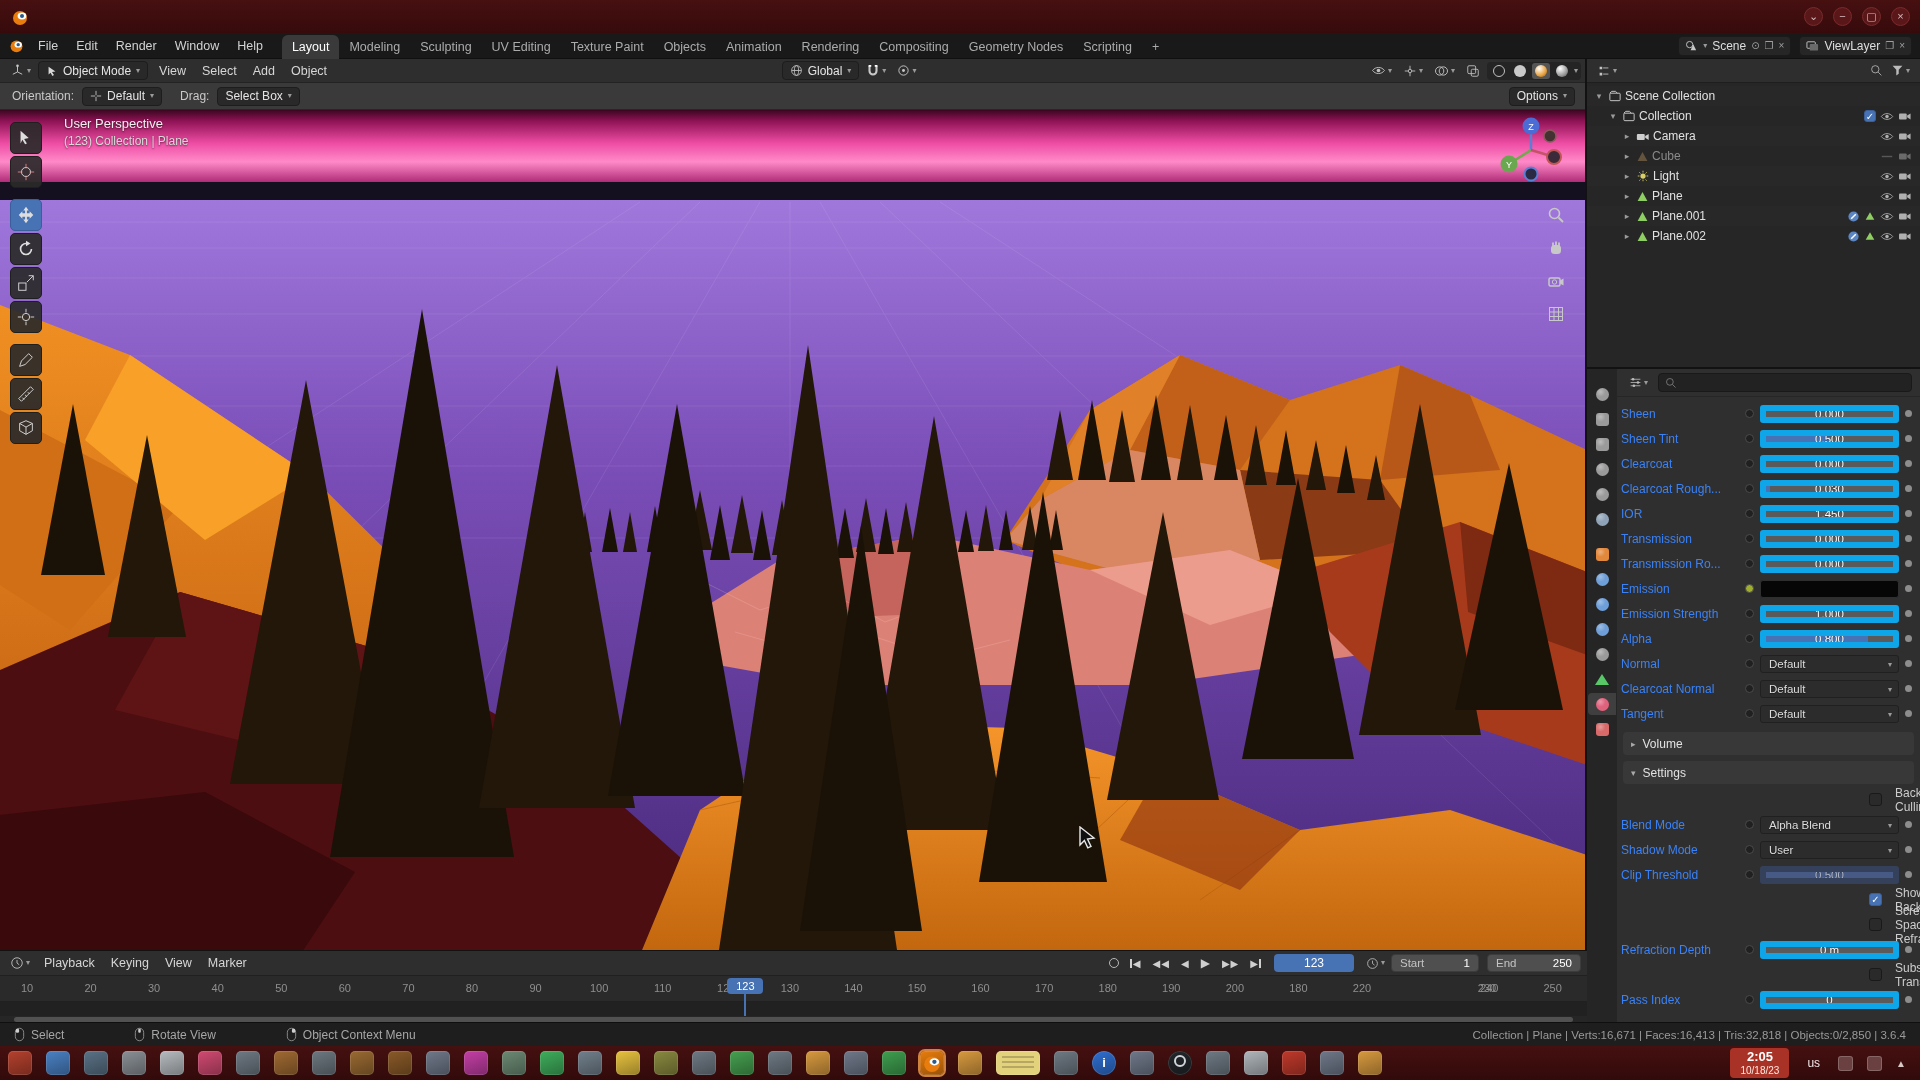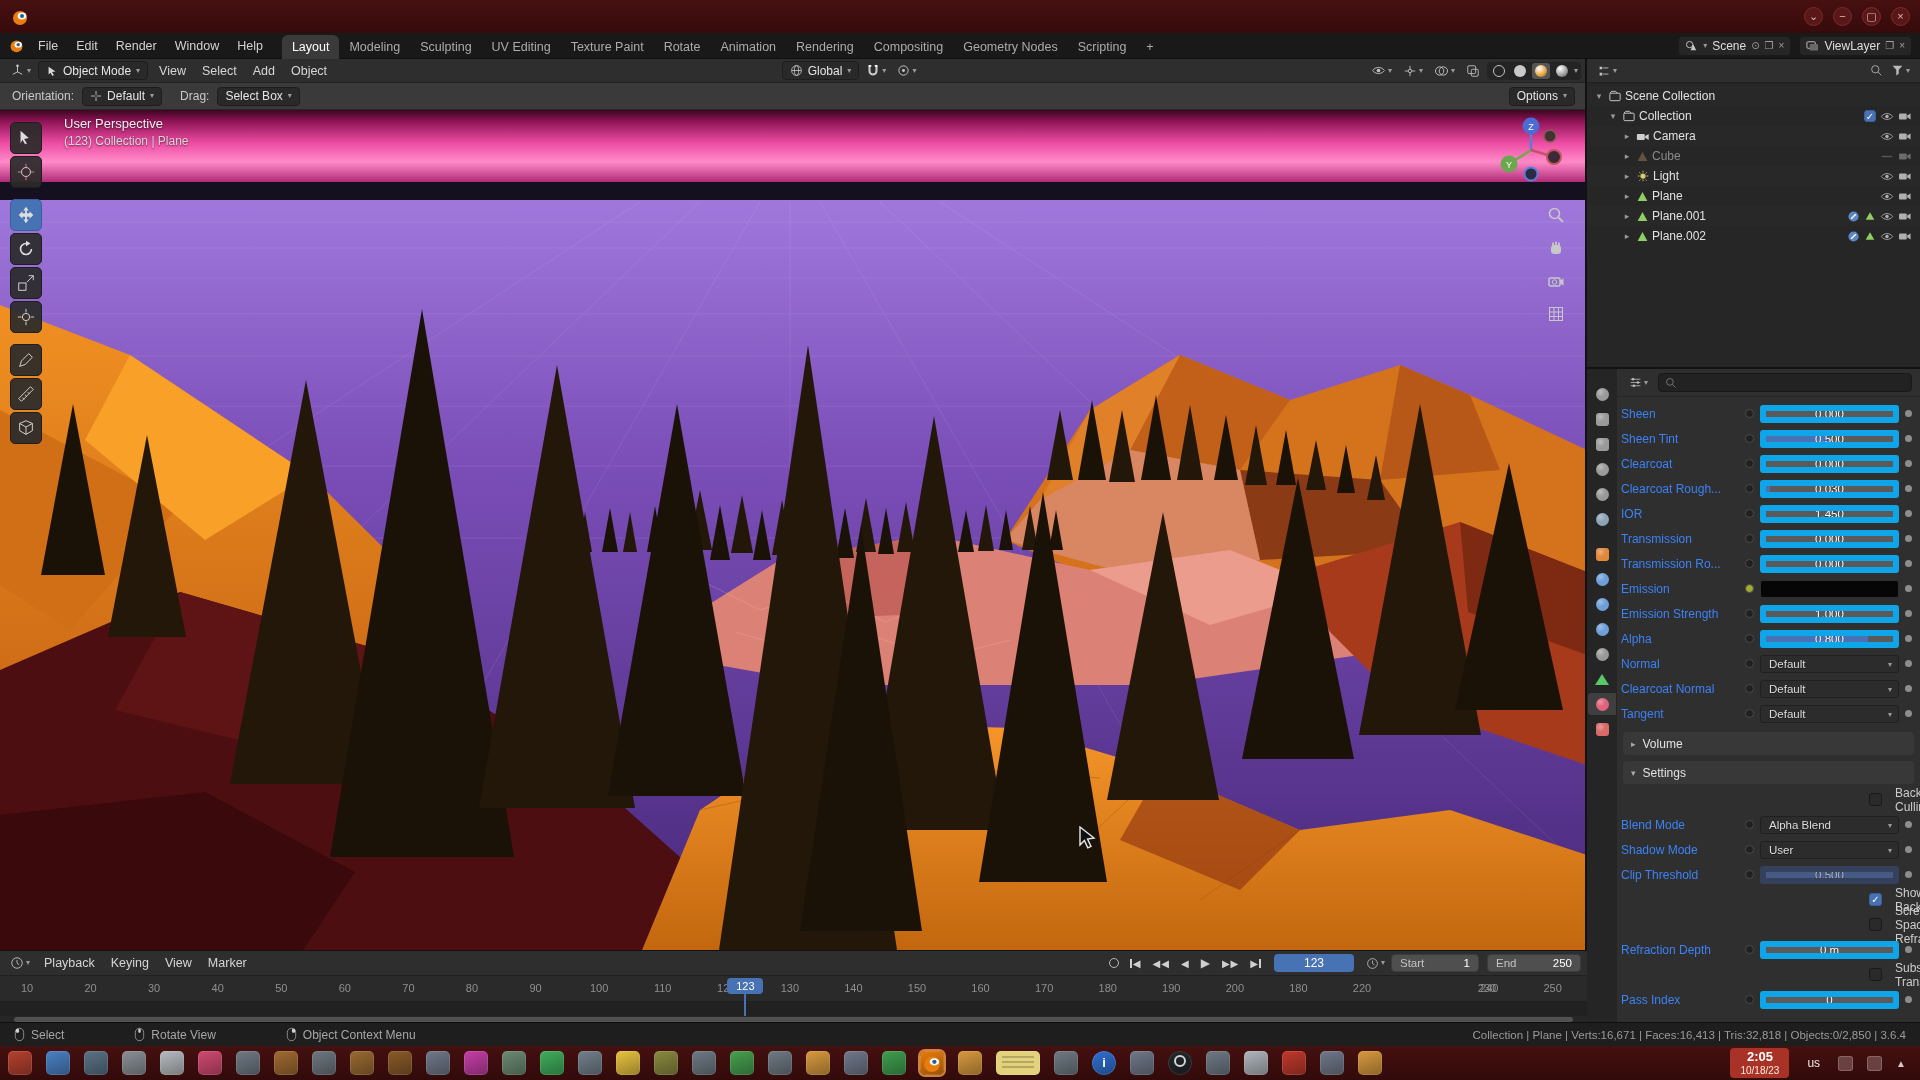--- a/index.html
+++ b/index.html
@@ -169,21 +169,21 @@
         <div class="menu-item">Render</div>
         <div class="menu-item">Window</div>
         <div class="menu-item">Help</div>
       </div>
     <div class="ws-tabs" id="workspace-tabs">
         <div class="ws-tab active">Layout</div>
         <div class="ws-tab">Modeling</div>
         <div class="ws-tab">Sculpting</div>
         <div class="ws-tab">UV Editing</div>
         <div class="ws-tab">Texture Paint</div>
-        <div class="ws-tab">Rotate</div>
+        <div class="ws-tab">Objects</div>
         <div class="ws-tab">Animation</div>
         <div class="ws-tab">Rendering</div>
         <div class="ws-tab">Compositing</div>
         <div class="ws-tab">Geometry Nodes</div>
         <div class="ws-tab">Scripting</div>
         <div class="ws-tab">+</div>
       </div>
     <div class="idblock">
       <div class="idwidget">
         <span>

